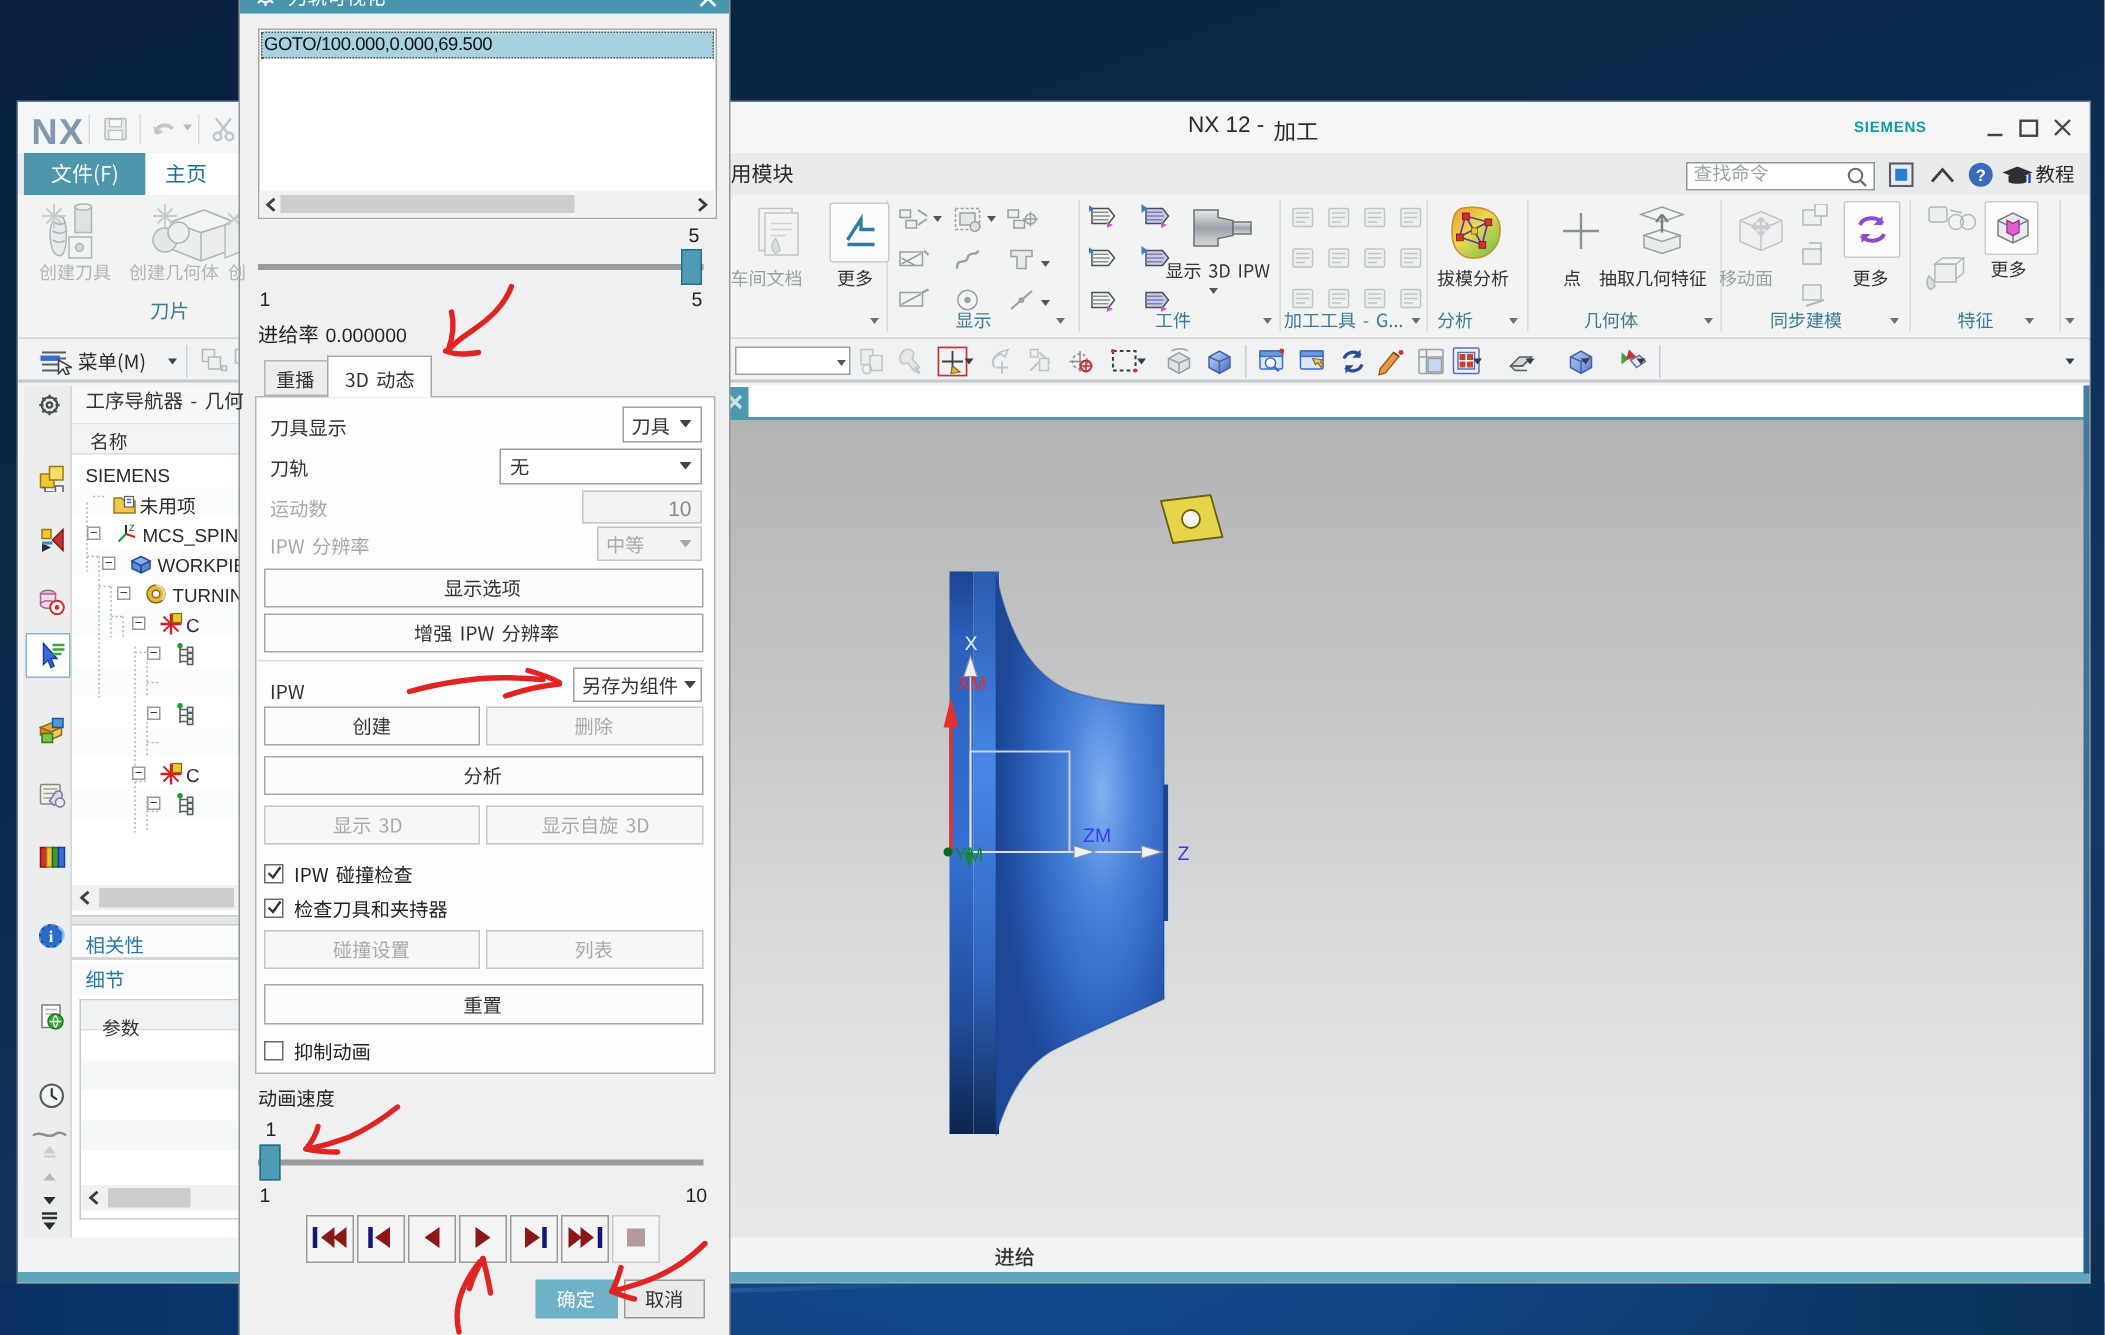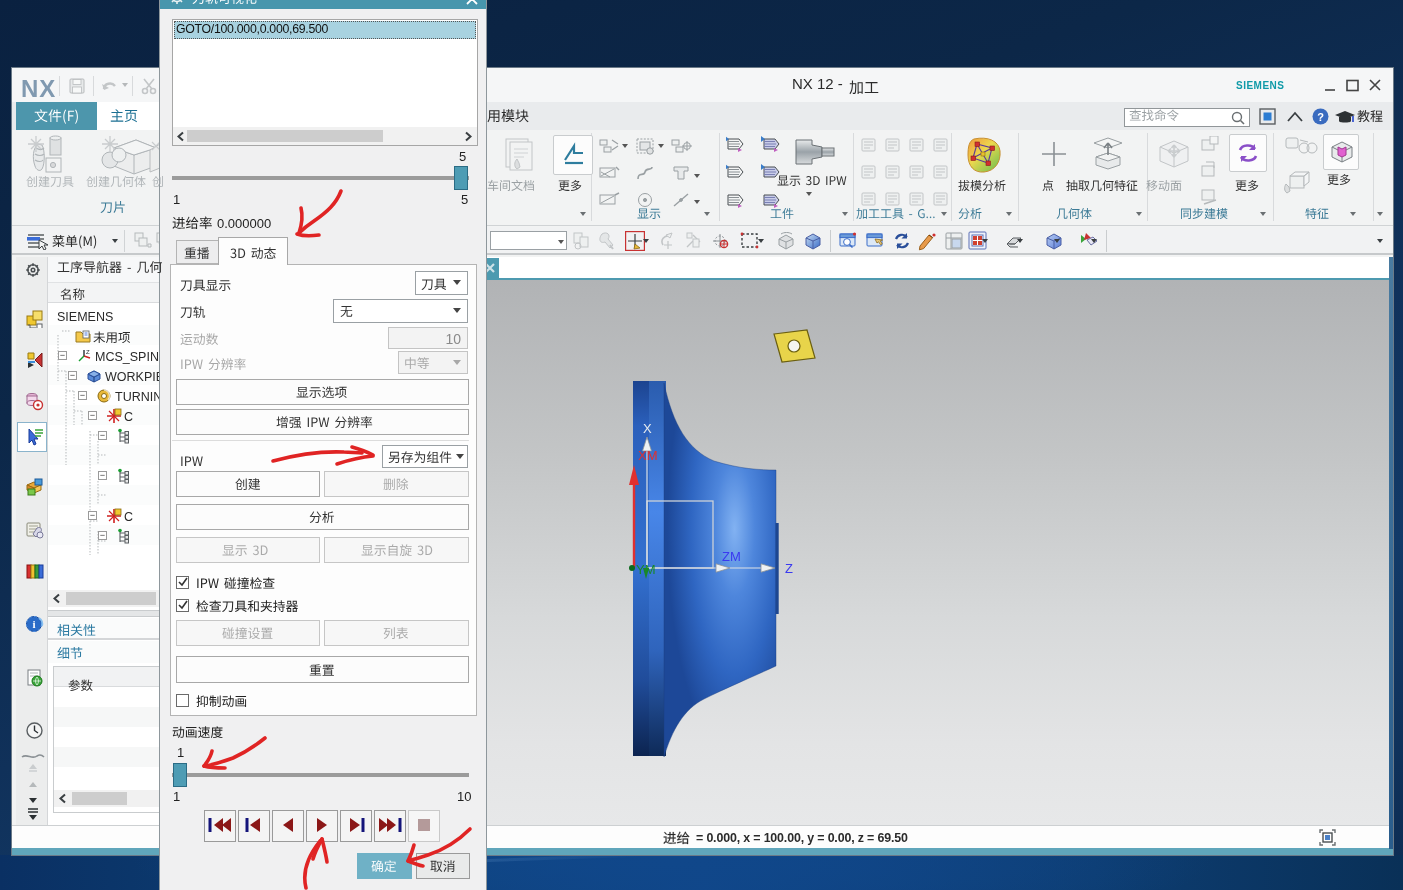--- a/index.html
+++ b/index.html
@@ -855,30 +855,20 @@
 <div class="abs" style="left:6px;top:430px;width:118px;height:20px;background:#fff"></div>
 <div class="abs" style="left:6px;top:450px;width:118px;height:20px;background:#f6f7f7"></div>
 <div class="abs" style="left:6px;top:470px;width:118px;height:20px;background:#fff"></div>
 <div class="abs" style="left:6px;top:490px;width:118px;height:20px;background:#f6f7f7"></div>
 <div class="abs" style="left:6px;top:510px;width:118px;height:20px;background:#fff"></div>
 <div class="abs scrtrk" style="left:6px;top:533px;width:118px;height:17px"></div>
 <svg class="abs" style="left:10px;top:536px" width="10" height="11">
         <path d="M7 1.5 L2.5 5.5 L7 9.5" fill="none" stroke="#3a3f42" stroke-width="2"></path>
       </svg>
 <div class="abs scrthumb" style="left:24px;top:535px;width:55px;height:13px"></div>
-</div>
-<div id="statusbar" class="abs">
-<div class="abs" style="left:684px;top:5px;font-size:12.4px;letter-spacing:-0.15px;font-weight:bold;color:#2b2b2b">= 0.000, x = 100.00, y = 0.00, z = 69.50</div>
-<svg class="abs" style="left:1307px;top:3px" width="17" height="17">
-        <g fill="none" stroke="#6a6f72" stroke-width="1.4">
-          <path d="M1 4 V1 H4 M13 1 H16 V4 M16 13 V16 H13 M4 16 H1 V13"></path>
-          <rect x="4" y="4" width="9" height="9" stroke="#4a4f52"></rect>
-        </g>
-        <rect x="6" y="6" width="5" height="5" fill="#4a80c8"></rect>
-      </svg>
 </div>
 <div id="tealstrip" class="abs"></div>
 <div class="abs" style="left:1377px;top:189px;width:4px;height:592px;background:linear-gradient(180deg,#4a7ba0,#2a5d8c)"></div>
 </div>
 <div id="dlg" class="abs">
 <div id="dlgtitle" class="abs"></div>
 <svg class="abs" style="left:10px;top:0" width="14" height="4" viewBox="0 10 14 4">
       <g fill="none" stroke="#e8f0f2" stroke-width="1.6">
         <circle cx="7" cy="7" r="4.5"></circle>
         <path d="M7 11 V14 M2 2 L4.2 4.2 M9.8 9.8 L12 12 M4.2 9.8 L2 12"></path>

